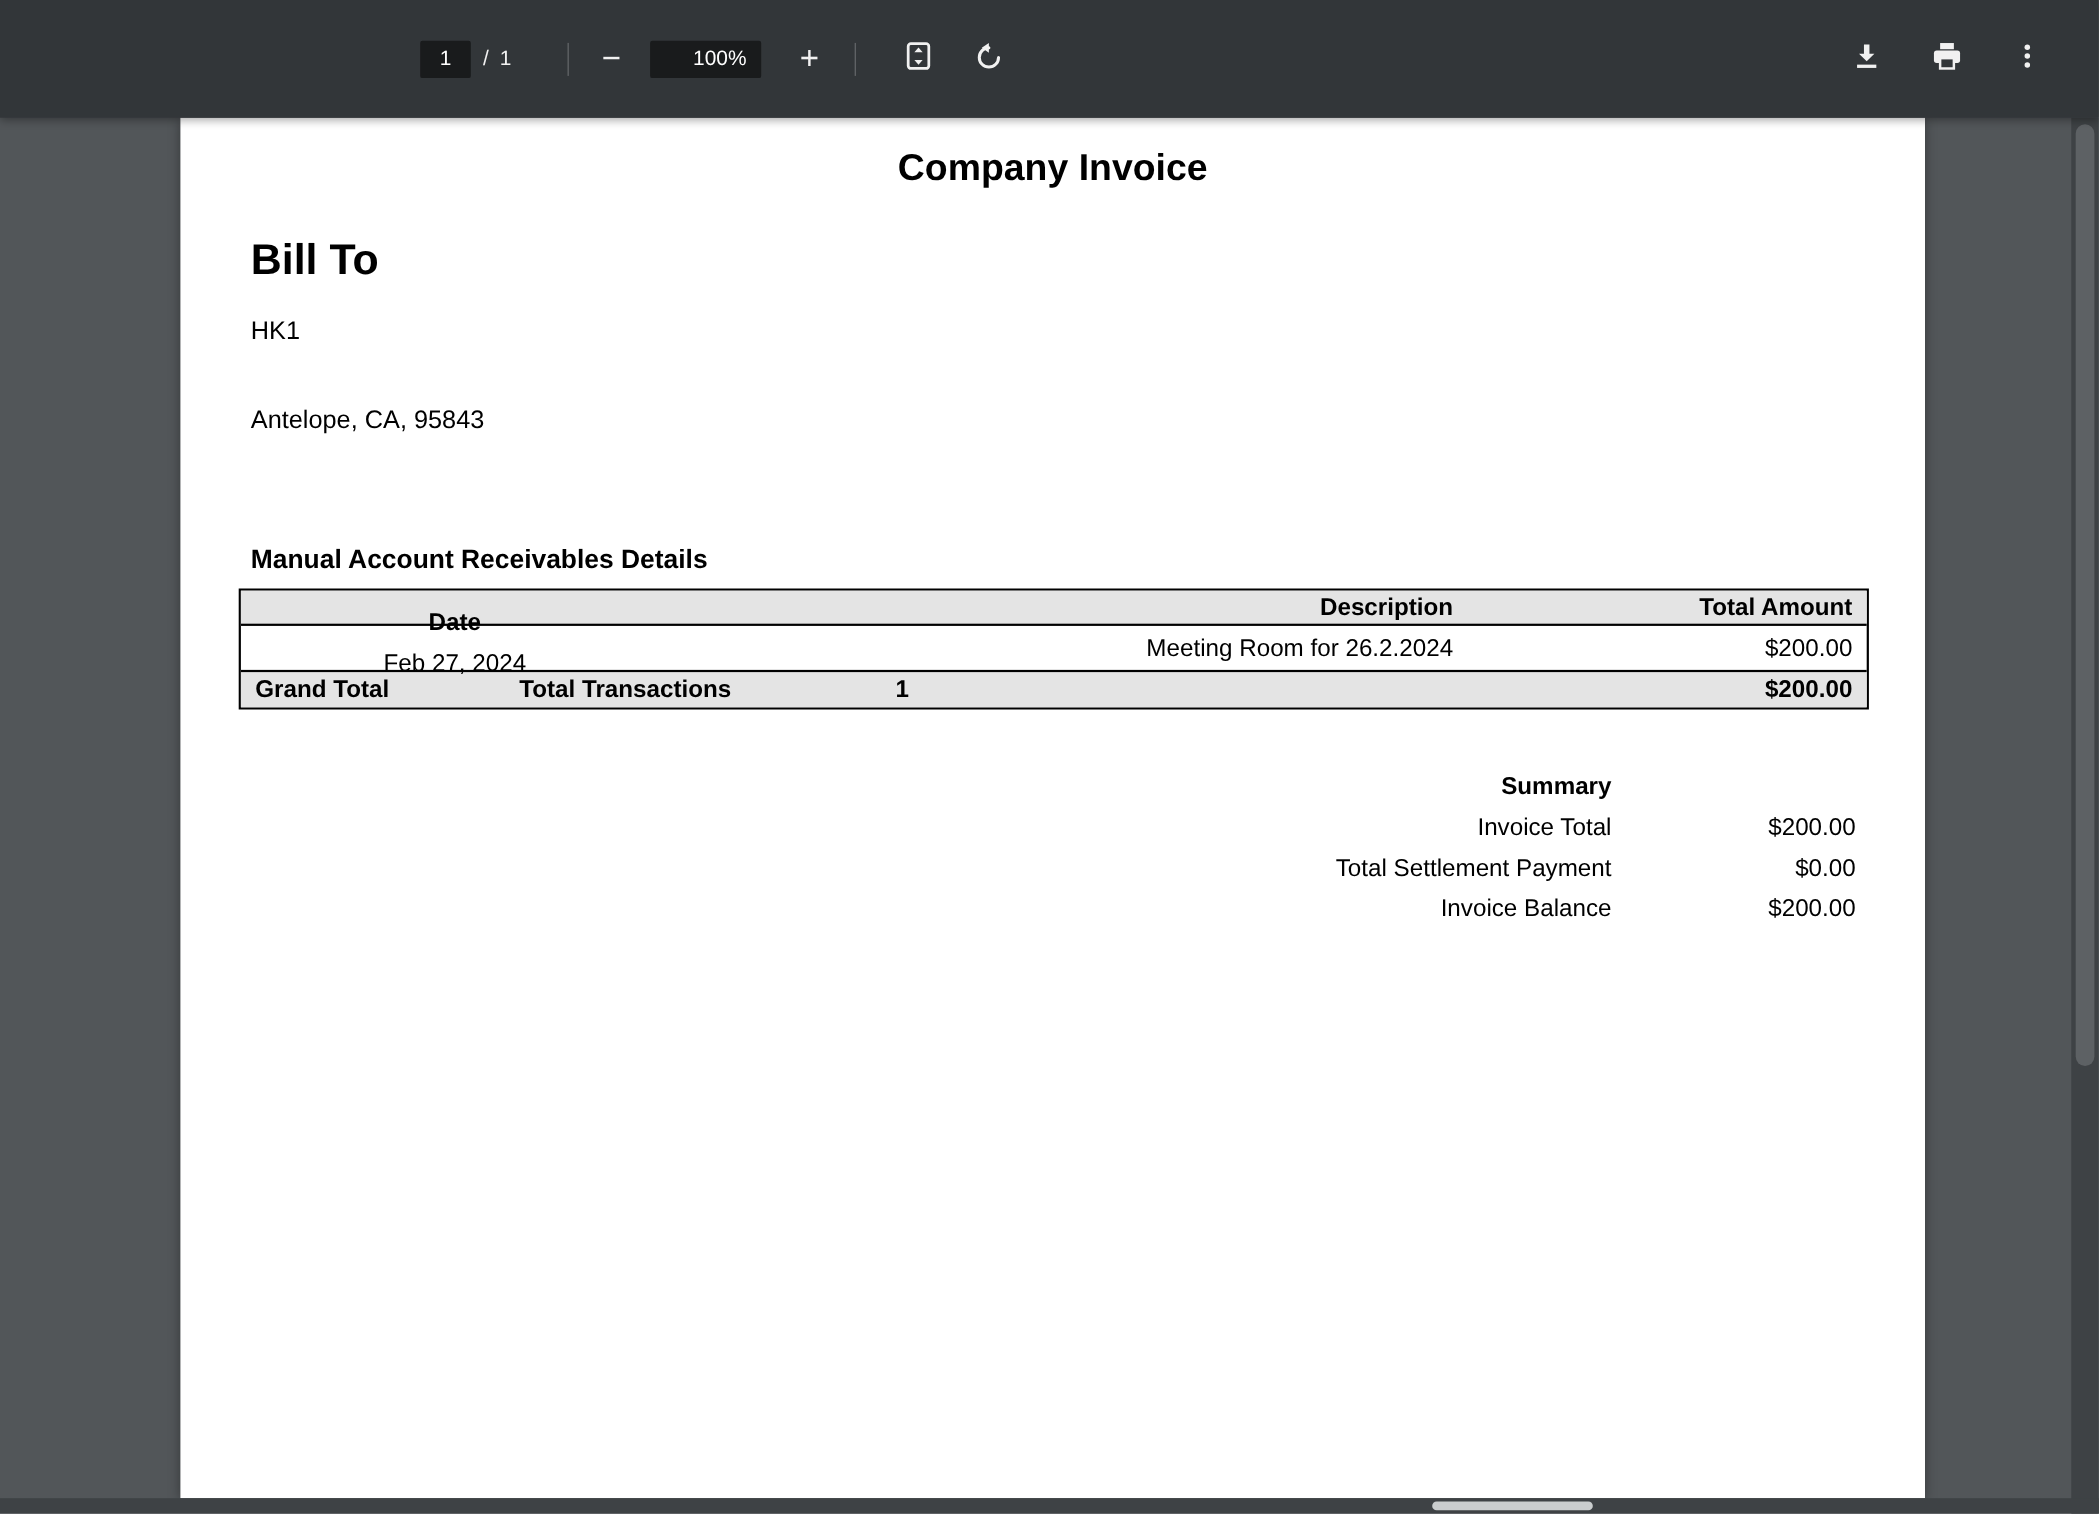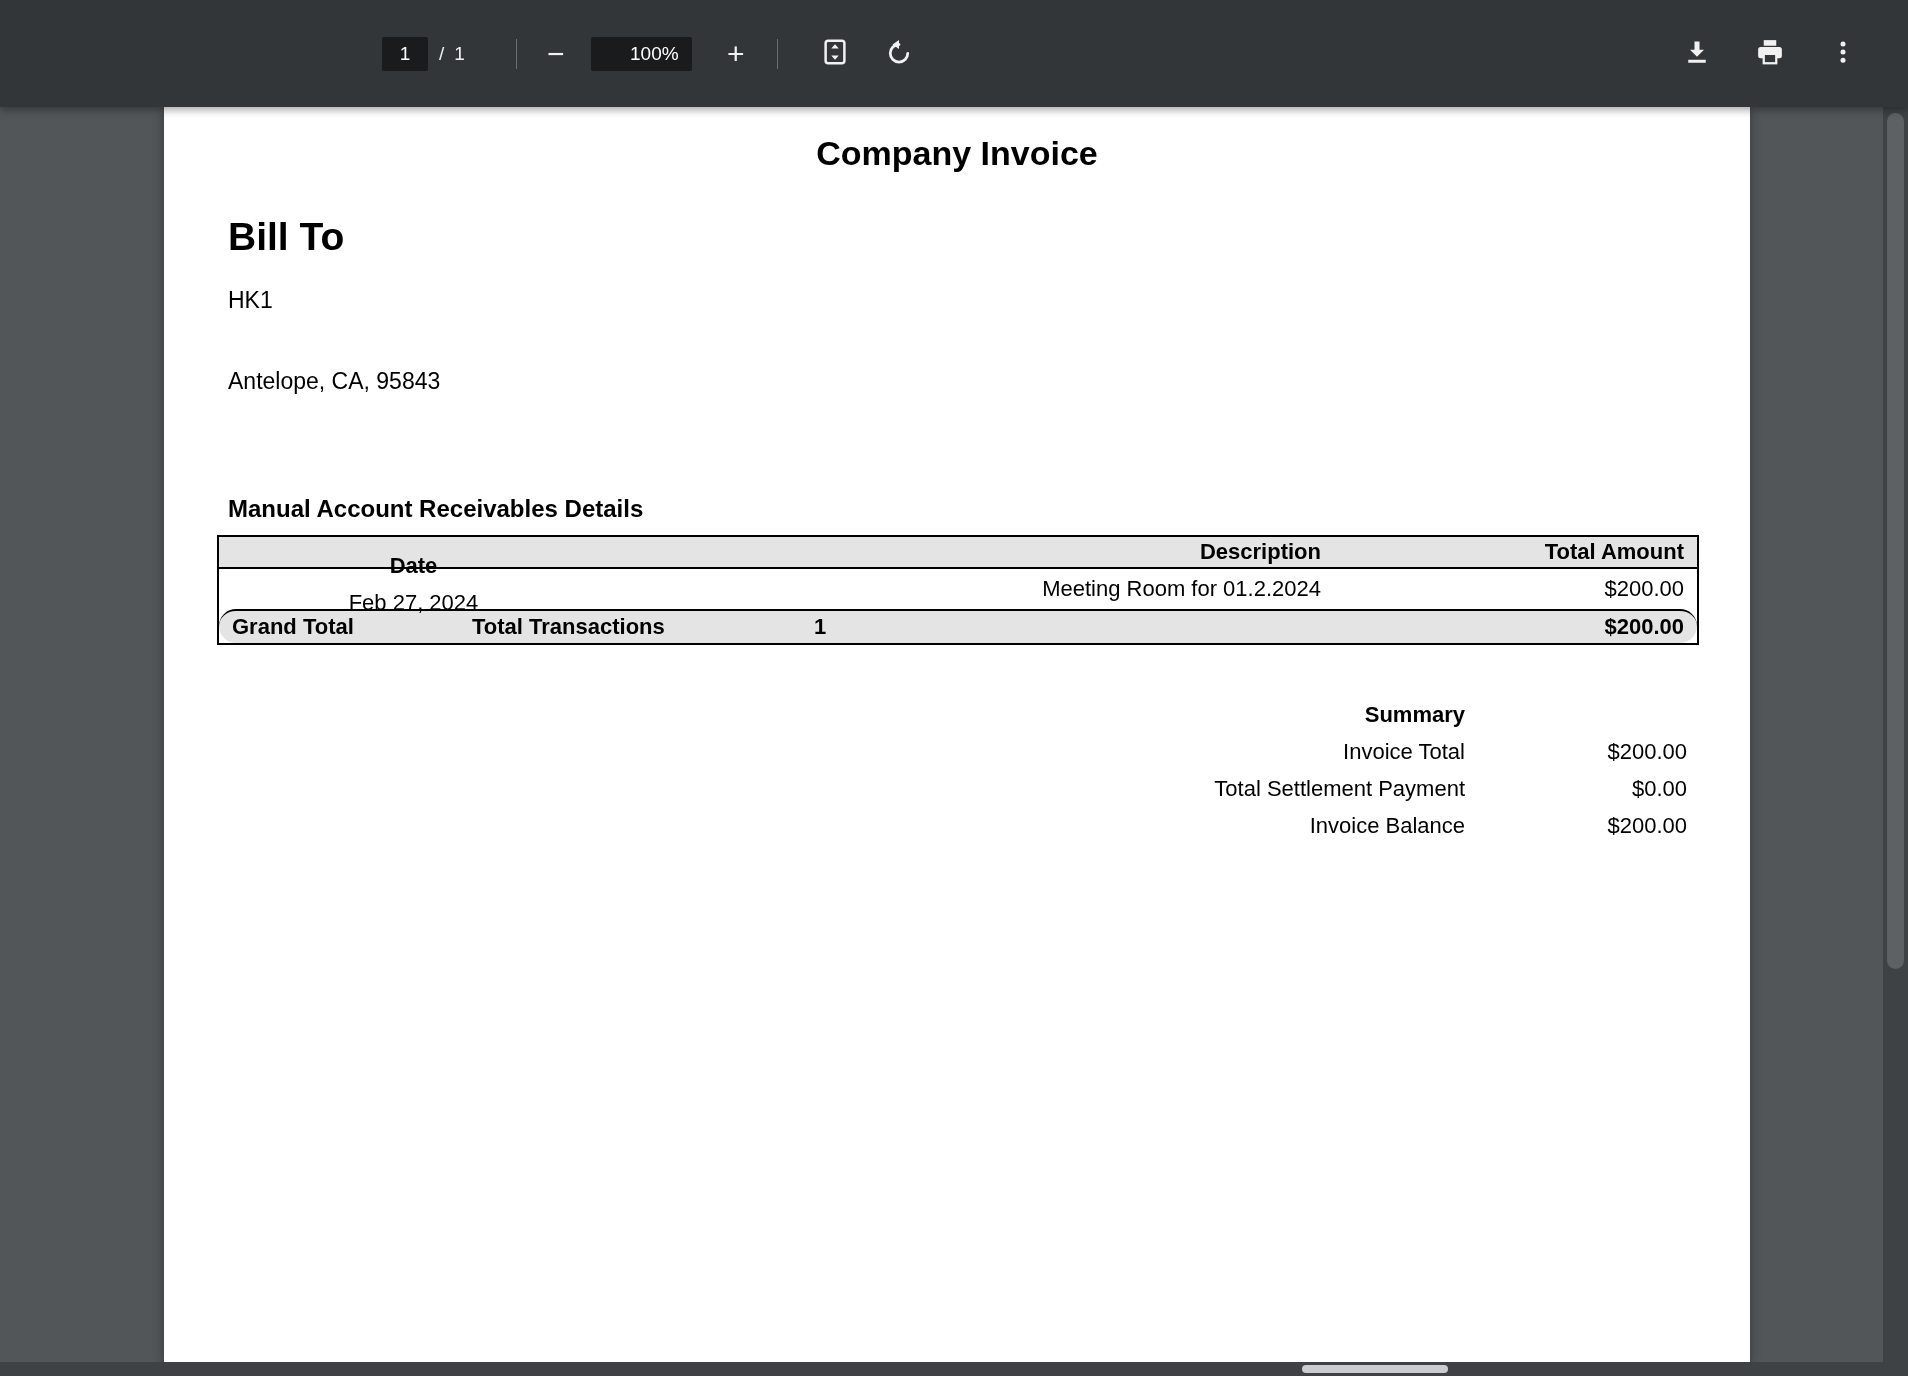--- a/index.html
+++ b/index.html
@@ -55,21 +55,21 @@
   .billto-address { position:absolute; left:64px; top:261px; font-size:23px; }
   .ar-heading { position:absolute; left:64px; top:388px; font-size:24px; font-weight:bold; }
 
   .ar-table {
     position:absolute; left:53px; top:428px; width:1482px;
     border:2px solid #000; font-size:22px;
   }
   .t-head, .t-foot { display:flex; align-items:center; background:#e4e4e4; font-weight:bold; padding:0 13px; }
   .t-head { height:32px; border-bottom:2px solid #000; }
   .t-row  { display:flex; align-items:center; height:40px; padding:0 13px; }
-  .t-foot { height:34px; border-top:2px solid #000;border-radius:17px; }
+  .t-foot { height:34px; border-top:2px solid #000; }
   .col-date { width:25%; text-align:center;margin-top:28px; }
   .col-desc { width:50%; text-align:right; }
   .col-amt  { width:25%; text-align:right; }
   .f-label { width:240px; }
   .f-translabel { width:342px; }
   .f-count { flex:1; text-align:left; }
   .f-amt { text-align:right; }
 
   .summary { position:absolute; top:589px; right:63px; font-size:22px; }
   .sum-row { display:flex; justify-content:flex-end; align-items:center; height:37px; }
@@ -160,21 +160,21 @@
   <div class="ar-heading">Manual Account Receivables Details</div>
 
   <div class="ar-table">
     <div class="t-head">
       <span class="col-date">Date</span>
       <span class="col-desc">Description</span>
       <span class="col-amt">Total Amount</span>
     </div>
     <div class="t-row">
       <span class="col-date">Feb 27, 2024</span>
-      <span class="col-desc">Meeting Room for 01.2.2024</span>
+      <span class="col-desc">Meeting Room for 26.2.2024</span>
       <span class="col-amt">$200.00</span>
     </div>
     <div class="t-foot">
       <span class="f-label">Grand Total</span>
       <span class="f-translabel">Total Transactions</span>
       <span class="f-count">1</span>
       <span class="f-amt">$200.00</span>
     </div>
   </div>
 

